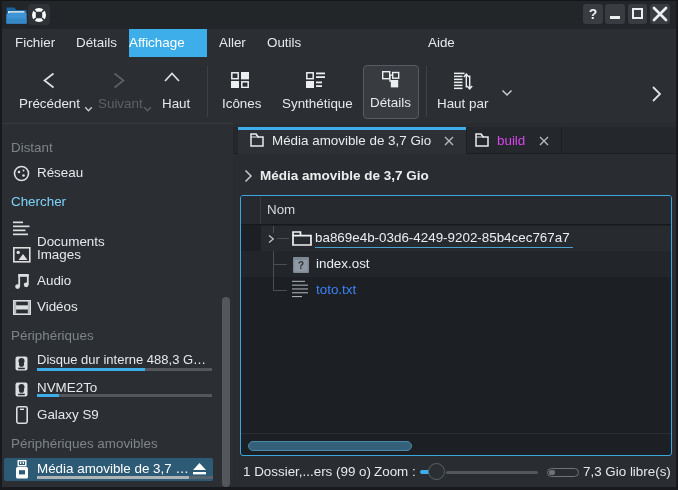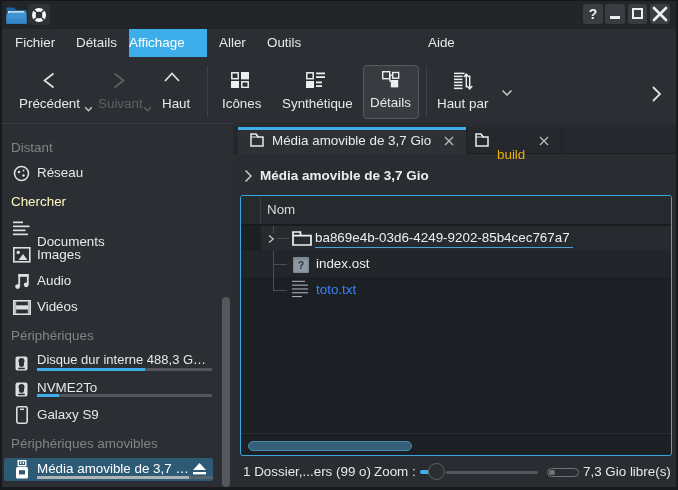--- a/index.html
+++ b/index.html
@@ -116,21 +116,21 @@
 <div class="abs" style="left:0;top:123px;width:233px;height:367px;background:#2b2f33;border-top:1px solid #383c40;"></div>
 <div id="sidebar">
 <div class="lbl" style="left:11px;top:138px;color:#7f8488;">Distant</div>
 <svg class="abs" style="left:13px;top:165px;" width="17" height="17" viewBox="0 0 17 17">
   <circle cx="8.5" cy="8.5" r="7" fill="none" stroke="#dcdee0" stroke-width="1.6"></circle>
   <circle cx="6" cy="7" r="1.3" fill="#dcdee0"></circle>
   <circle cx="10.5" cy="10.5" r="1.3" fill="#dcdee0"></circle>
   <circle cx="10.5" cy="5.5" r="1" fill="#dcdee0"></circle>
 </svg>
 <div class="lbl" style="left:37px;top:163px;">Réseau</div>
-<div class="lbl" style="left:11px;top:192px;color:#fef9c3;">Chercher</div>
+<div class="lbl" style="left:11px;top:192px;color:#7dd3fc;">Chercher</div>
 <svg class="abs" style="left:13px;top:221px;" width="18" height="16" viewBox="0 0 18 16">
   <g fill="#dcdee0">
     <rect x="0" y="0.5" width="10" height="1.7"></rect>
     <rect x="0" y="4.5" width="16.5" height="1.7"></rect>
     <rect x="0" y="8.5" width="12.5" height="1.7"></rect>
     <rect x="0" y="12.5" width="15" height="1.7"></rect>
   </g>
 </svg>
 <div class="lbl" style="left:37px;top:232px;">Documents</div>
 <svg class="abs" style="left:13px;top:247px;" width="18" height="16" viewBox="0 0 18 16">
@@ -211,21 +211,21 @@
 <div class="lbl" style="left:272px;top:131px;color:#e8eaeb;">Média amovible de 3,7 Gio</div>
 <svg class="abs" style="left:443px;top:135px;" width="12" height="12" viewBox="0 0 12 12">
   <path d="M2 2 L10 10 M10 2 L2 10" stroke="#b4b8bb" stroke-width="1.4"></path>
 </svg>
 <div class="abs" style="left:561px;top:127px;width:1px;height:27px;background:#1c1f22;"></div>
 <div class="abs" style="left:466px;top:127px;width:1px;height:27px;background:#1e2125;"></div>
 <svg class="abs" style="left:475px;top:133px;" width="14" height="14" viewBox="0 0 14 14">
   <path d="M1 12.9 V1 h5 l2.2 3 h4.8 v8.9 z" fill="none" stroke="#e8eaeb" stroke-width="1.5"></path>
   <path d="M1 4 h7.2 L6 1" fill="none" stroke="#e8eaeb" stroke-width="1.2"></path>
 </svg>
-<div class="lbl" style="left:497px;top:131px;color:#eab308;margin-top:14px;">build</div>
+<div class="lbl" style="left:497px;top:131px;color:#d946ef;">build</div>
 <svg class="abs" style="left:538px;top:135px;" width="12" height="12" viewBox="0 0 12 12">
   <path d="M2 2 L10 10 M10 2 L2 10" stroke="#b4b8bb" stroke-width="1.4"></path>
 </svg>
 
 
 <svg class="abs" style="left:243px;top:169px;" width="10" height="14" viewBox="0 0 10 14">
   <path d="M2.5 1.5 L8 7 L2.5 12.5" fill="none" stroke="#c2c5c7" stroke-width="1.6"></path>
 </svg>
 <div class="lbl" style="left:260px;top:166px;font-size:13.5px;font-weight:bold;color:#eceeef;">Média amovible de 3,7 Gio</div>
 

